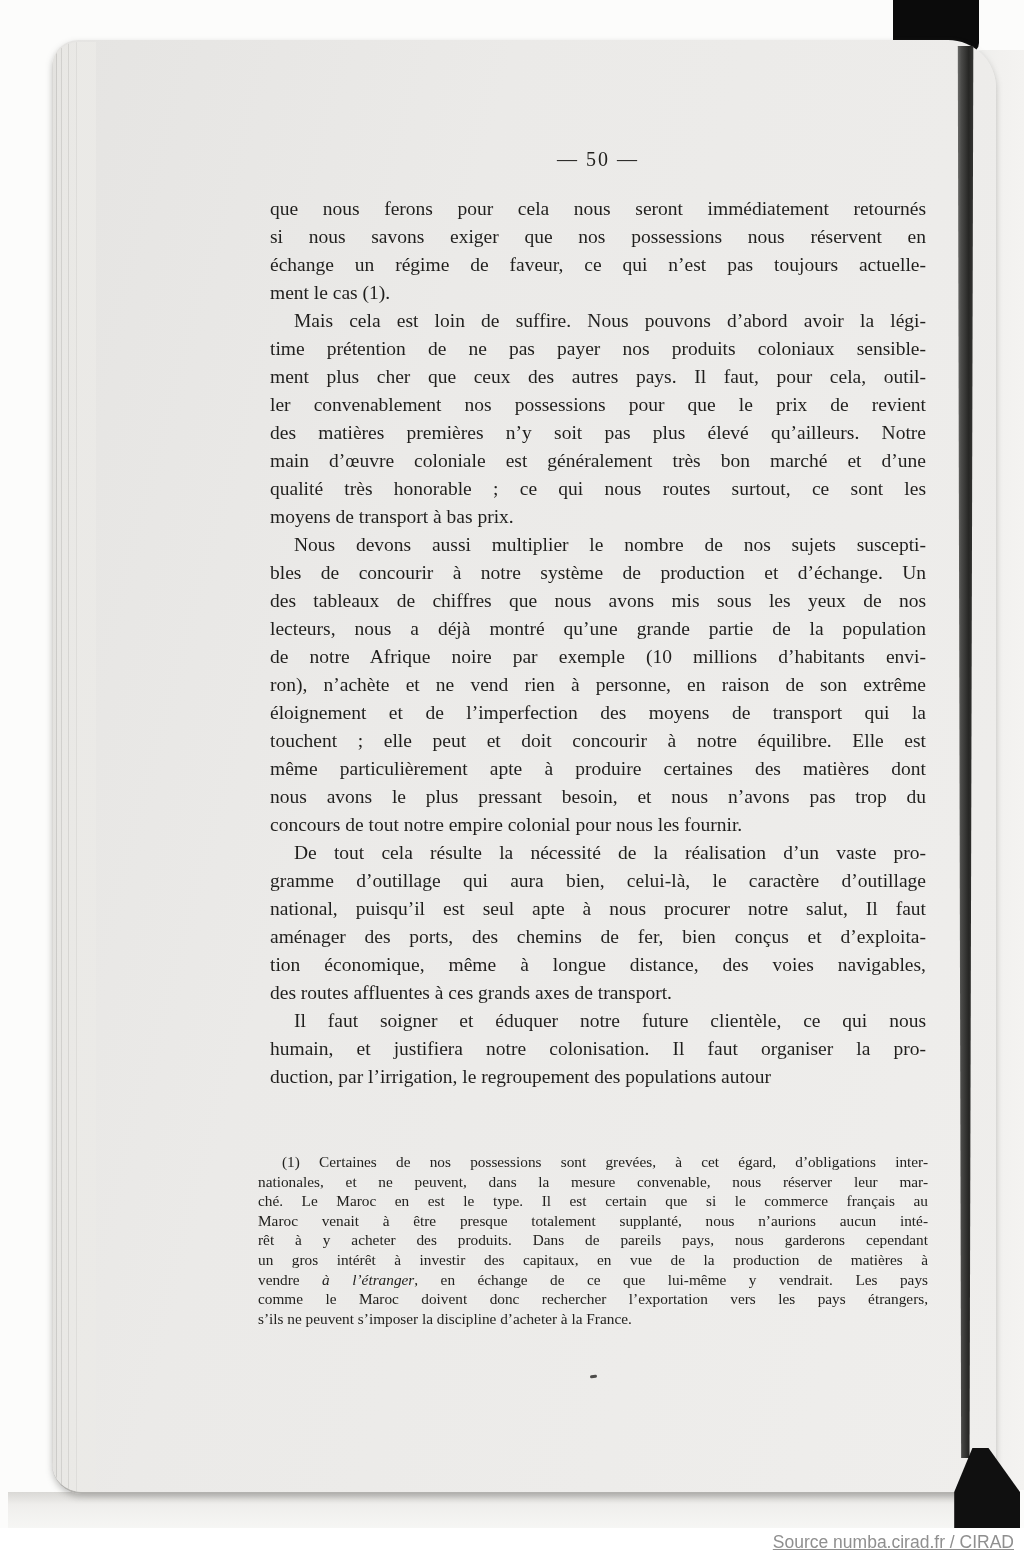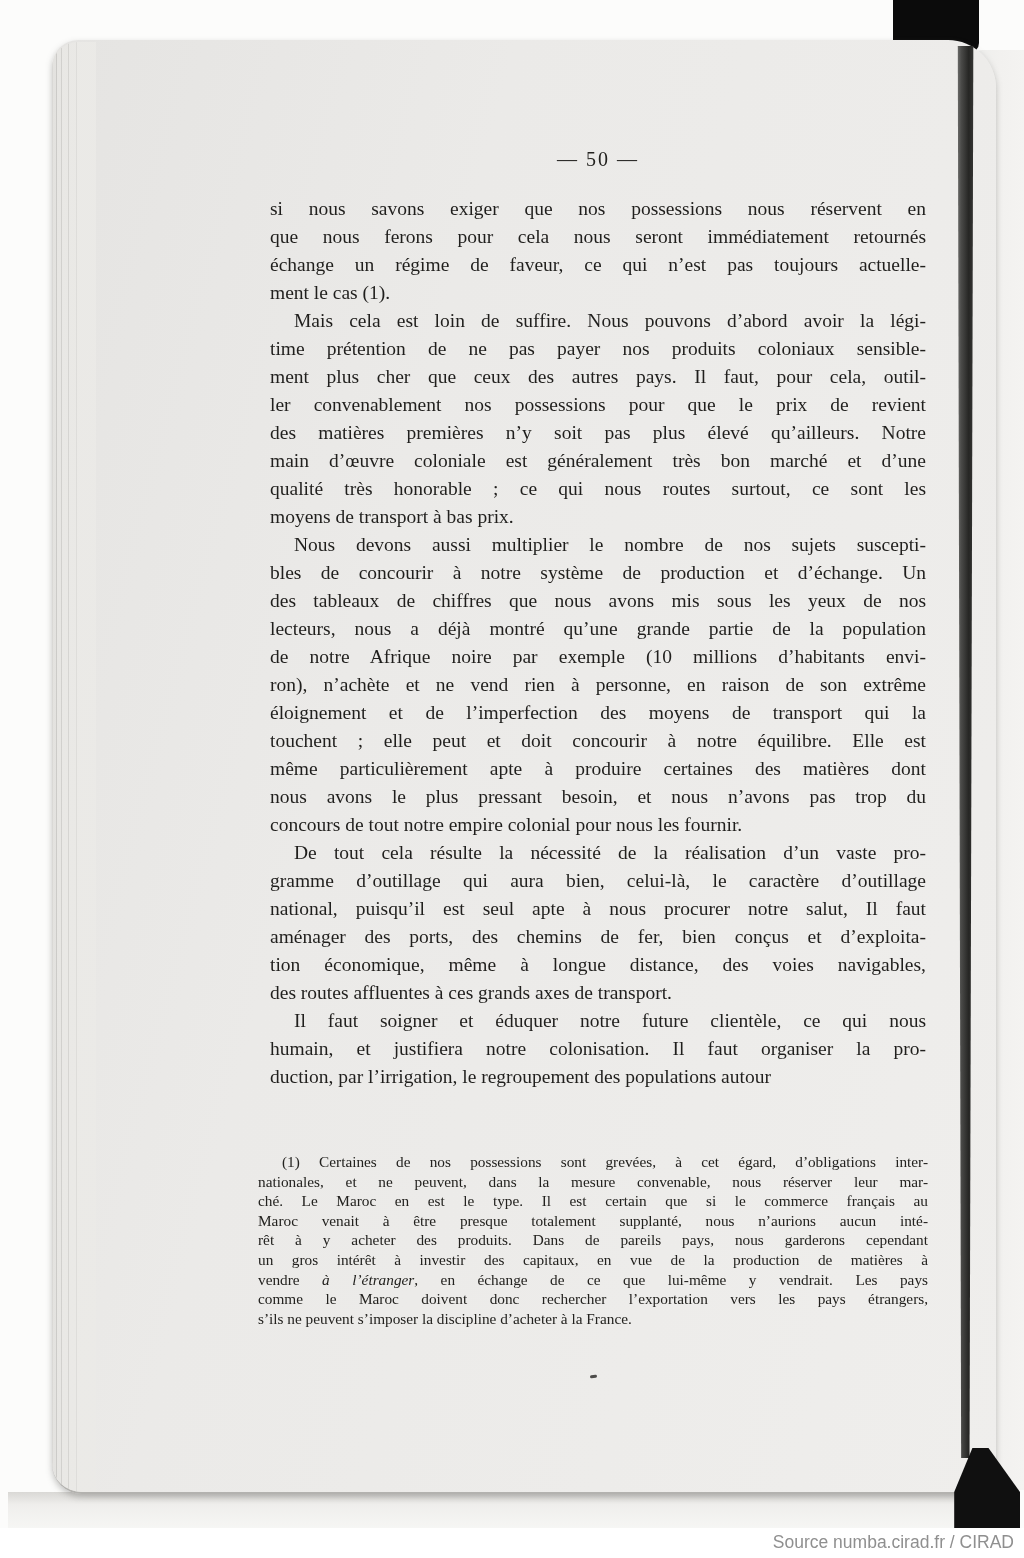--- a/index.html
+++ b/index.html
@@ -59,21 +59,21 @@
     position:absolute;left:8px;top:1492px;width:1008px;height:36px;
     background:linear-gradient(to bottom,#d9d8d5,#efeeec 35%,#f6f6f4);
     z-index:1;
   }
   
   .credit-bar{
     position:absolute;left:0;top:1528px;width:1024px;height:30px;
     background:#ffffff;z-index:7;
     font-family:"Liberation Sans", sans-serif;
     color:#8f8f8f;font-size:17.5px;line-height:29px;text-align:right;
-    padding-right:10px;box-sizing:border-box;
+    padding-right:10px;box-sizing:border-box;text-decoration:underline;
   }
   
   .page-number{
     position:absolute;left:218px;top:108px;width:656px;
     text-align:center;font-size:20px;color:#23221f;letter-spacing:2px;
   }
   .body-text{
     position:absolute;left:218px;top:155px;width:656px;
     font-size:19.5px;line-height:28px;color:#201f1d;
   }
@@ -93,22 +93,22 @@
 <body>
 
 <div class="facing-page"></div>
 <div class="cover-top"></div>
 <div class="under-shadow"></div>
 
 <div class="sheet">
   <div class="page-stack"></div>
   <div class="page-number">— 50 —</div>
   <div class="body-text">
+      <div class="jl">que nous ferons pour cela nous seront immédiatement retournés</div>
       <div class="jl">si nous savons exiger que nos possessions nous réservent en</div>
-      <div class="jl">que nous ferons pour cela nous seront immédiatement retournés</div>
       <div class="jl">échange un régime de faveur, ce qui n’est pas toujours actuelle-</div>
       <div class="jl last">ment le cas (1).</div>
       <div class="jl indent">Mais cela est loin de suffire. Nous pouvons d’abord avoir la légi-</div>
       <div class="jl">time prétention de ne pas payer nos produits coloniaux sensible-</div>
       <div class="jl">ment plus cher que ceux des autres pays. Il faut, pour cela, outil-</div>
       <div class="jl">ler convenablement nos possessions pour que le prix de revient</div>
       <div class="jl">des matières premières n’y soit pas plus élevé qu’ailleurs. Notre</div>
       <div class="jl">main d’œuvre coloniale est généralement très bon marché et d’une</div>
       <div class="jl">qualité très honorable ; ce qui nous routes surtout, ce sont les</div>
       <div class="jl last">moyens de transport à bas prix.</div>

